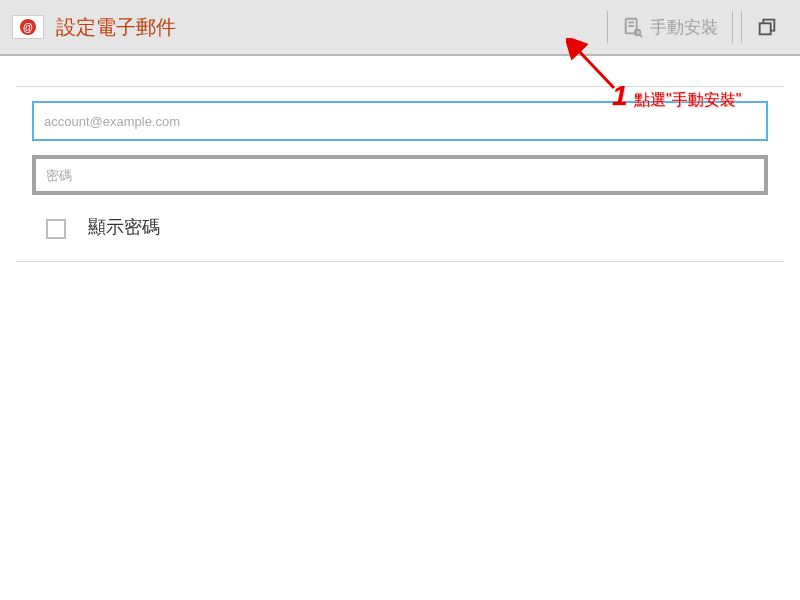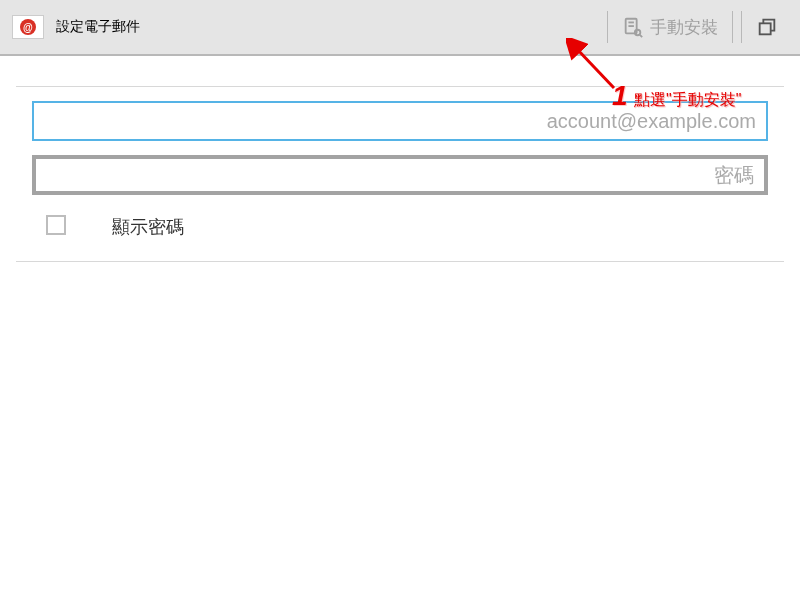--- a/index.html
+++ b/index.html
@@ -35,22 +35,22 @@
       border-radius: 50%;
       background: #d93025;
       color: #fff;
       font-size: 10px;
       font-weight: bold;
       display: flex;
       align-items: center;
       justify-content: center;
     }
     .title {
-      font-size: 14px;
-      color: #000000;
+      font-size: 20px;
+      color: #c2410c;
       flex: 1;
     }
     .header-actions {
       display: flex;
       align-items: center;
       height: 100%;
     }
     .divider {
       width: 1px;
       height: 32px;
@@ -91,36 +91,34 @@
       margin: 0;
     }
     .field-wrap {
       padding: 14px 16px 0 16px;
     }
     .input-field {
       width: 100%;
       height: 40px;
       border: 2px solid #55b3e6;
       padding: 16px 10px;
-      font-size: 20px;
+      font-size: 13px;
       color: #333;
       outline: none;
       background: #fff;
-      text-align: right;
     }
     .input-field.inactive {
       border: 4px solid #a3a3a3;
       color: #aaaaaa;
     }
     .input-field::placeholder { color: #aaaaaa; }
     .checkbox-row {
       display: flex;
-      align-items: flex-start;
+      align-items: flex-end;
       padding: 20px 16px 22px 30px;
-      gap: 24px;
     }
     .checkbox {
       width: 20px;
       height: 20px;
       border: 2px solid #bdbdbd;
       margin-right: 22px;
       background: #fff;
     }
     .checkbox-label {
       font-size: 18px;

